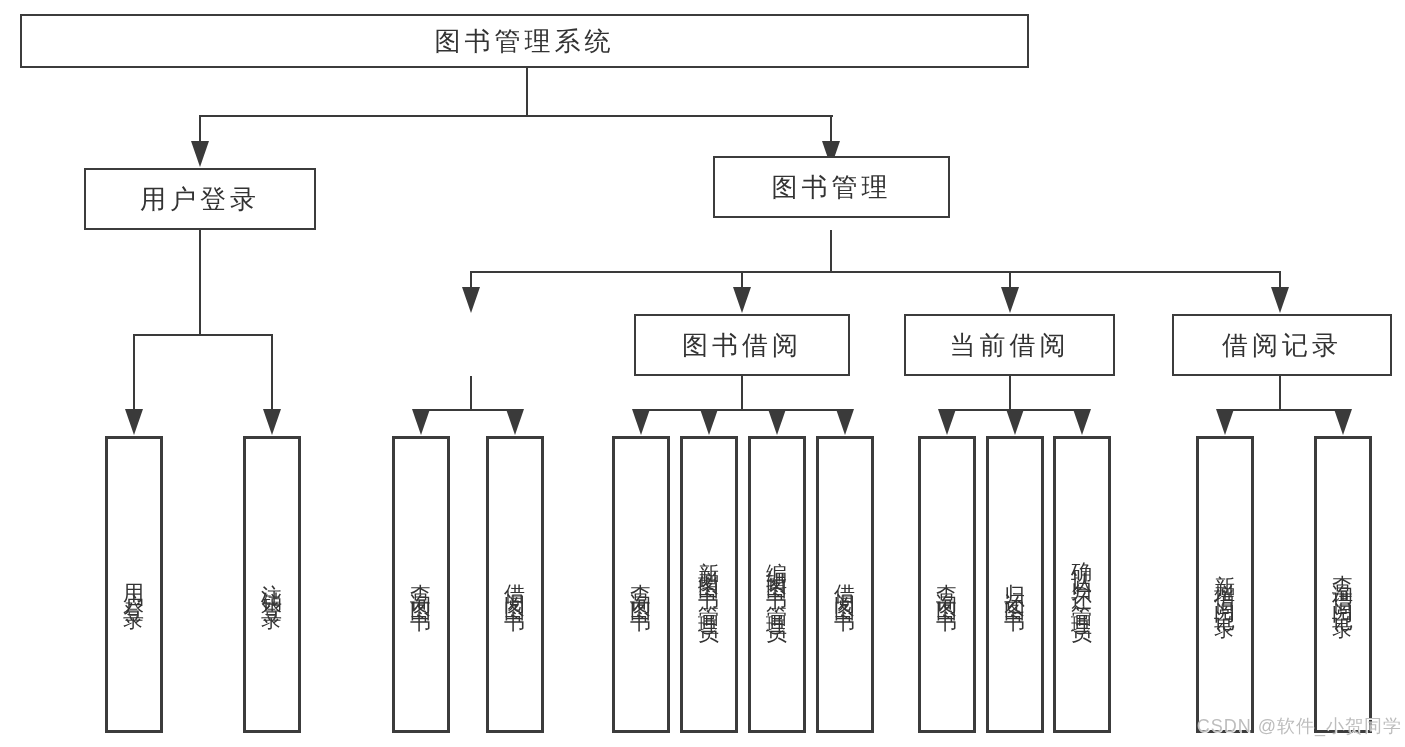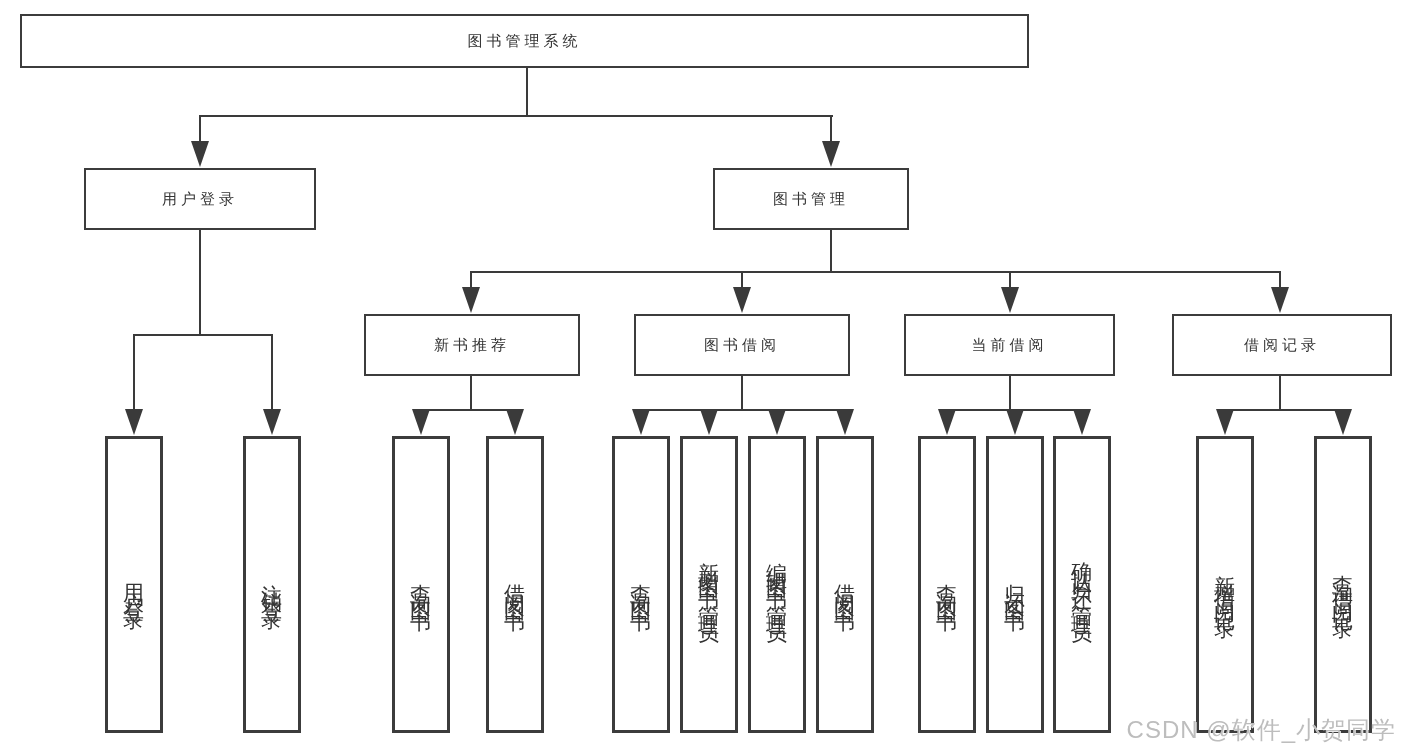--- a/index.html
+++ b/index.html
@@ -20,21 +20,21 @@
     color: var(--text);
     overflow: hidden;
   }
   .node {
     position: absolute;
     border: 2px solid var(--box_border);
     background: var(--background);
     display: flex;
     align-items: center;
     justify-content: center;
-    font-size: 15px;
+    font-size: 26px;
     letter-spacing: 4px;
     color: var(--text);
     text-align: center;
     white-space: nowrap;
   }
   .node.leaf {
     border-width: 3px;
     writing-mode: vertical-rl;
     text-orientation: mixed;
     letter-spacing: 0.42em;
@@ -50,22 +50,22 @@
     position: absolute;
     width: 0;
     height: 0;
     border-left: 9px solid transparent;
     border-right: 9px solid transparent;
     border-top: 26px solid var(--line);
   }
   .watermark {
     position: absolute;
     top: 714px;
-    right: 9px;
-    font-size: 24px;
+    right: 3px;
+    font-size: 18px;
     letter-spacing: 1px;
     color: var(--watermark);
     text-shadow: 1px 1px 0 rgba(255,255,255,0.9);
     white-space: nowrap;
   }
 </style>
 </head>
 <body>
 
 <div class="canvas">
@@ -114,23 +114,22 @@
   <div class="arrow" style="left:1073px; top:409px;"></div>
 
   <div class="vline" style="left:1279px; top:376px; width:2px; height:34px;"></div>
   <div class="hline" style="left:1224px; top:409px; width:120px; height:2px;"></div>
   <div class="arrow" style="left:1216px; top:409px;"></div>
   <div class="arrow" style="left:1334px; top:409px;"></div>
 
   <div class="node" style="left:20px; top:14px; width:1009px; height:54px;">图书管理系统</div>
 
   <div class="node" style="left:84px; top:168px; width:232px; height:62px;">用户登录</div>
-  <div class="node" style="left:713px; top:168px; width:196px; height:62px;">图书管理</div>
+  <div class="node" style="left:713px; top:156px; width:237px; height:62px;">图书管理</div>
 
-  <div class="node" style="left:364px; top:314px; width:216px; height:62px;">新书推荐</div>
   <div class="node" style="left:904px; top:314px; width:211px; height:62px;">当前借阅</div>
   <div class="node" style="left:634px; top:314px; width:216px; height:62px;">图书借阅</div>
   <div class="node" style="left:1172px; top:314px; width:220px; height:62px;">借阅记录</div>
 
   <div class="node leaf" style="left:105px; top:436px; width:58px; height:297px;">用户登录</div>
   <div class="node leaf" style="left:243px; top:436px; width:58px; height:297px;">注销登录</div>
 
   <div class="node leaf" style="left:392px; top:436px; width:58px; height:297px;">查询图书</div>
   <div class="node leaf" style="left:486px; top:436px; width:58px; height:297px;">借阅图书</div>
 

